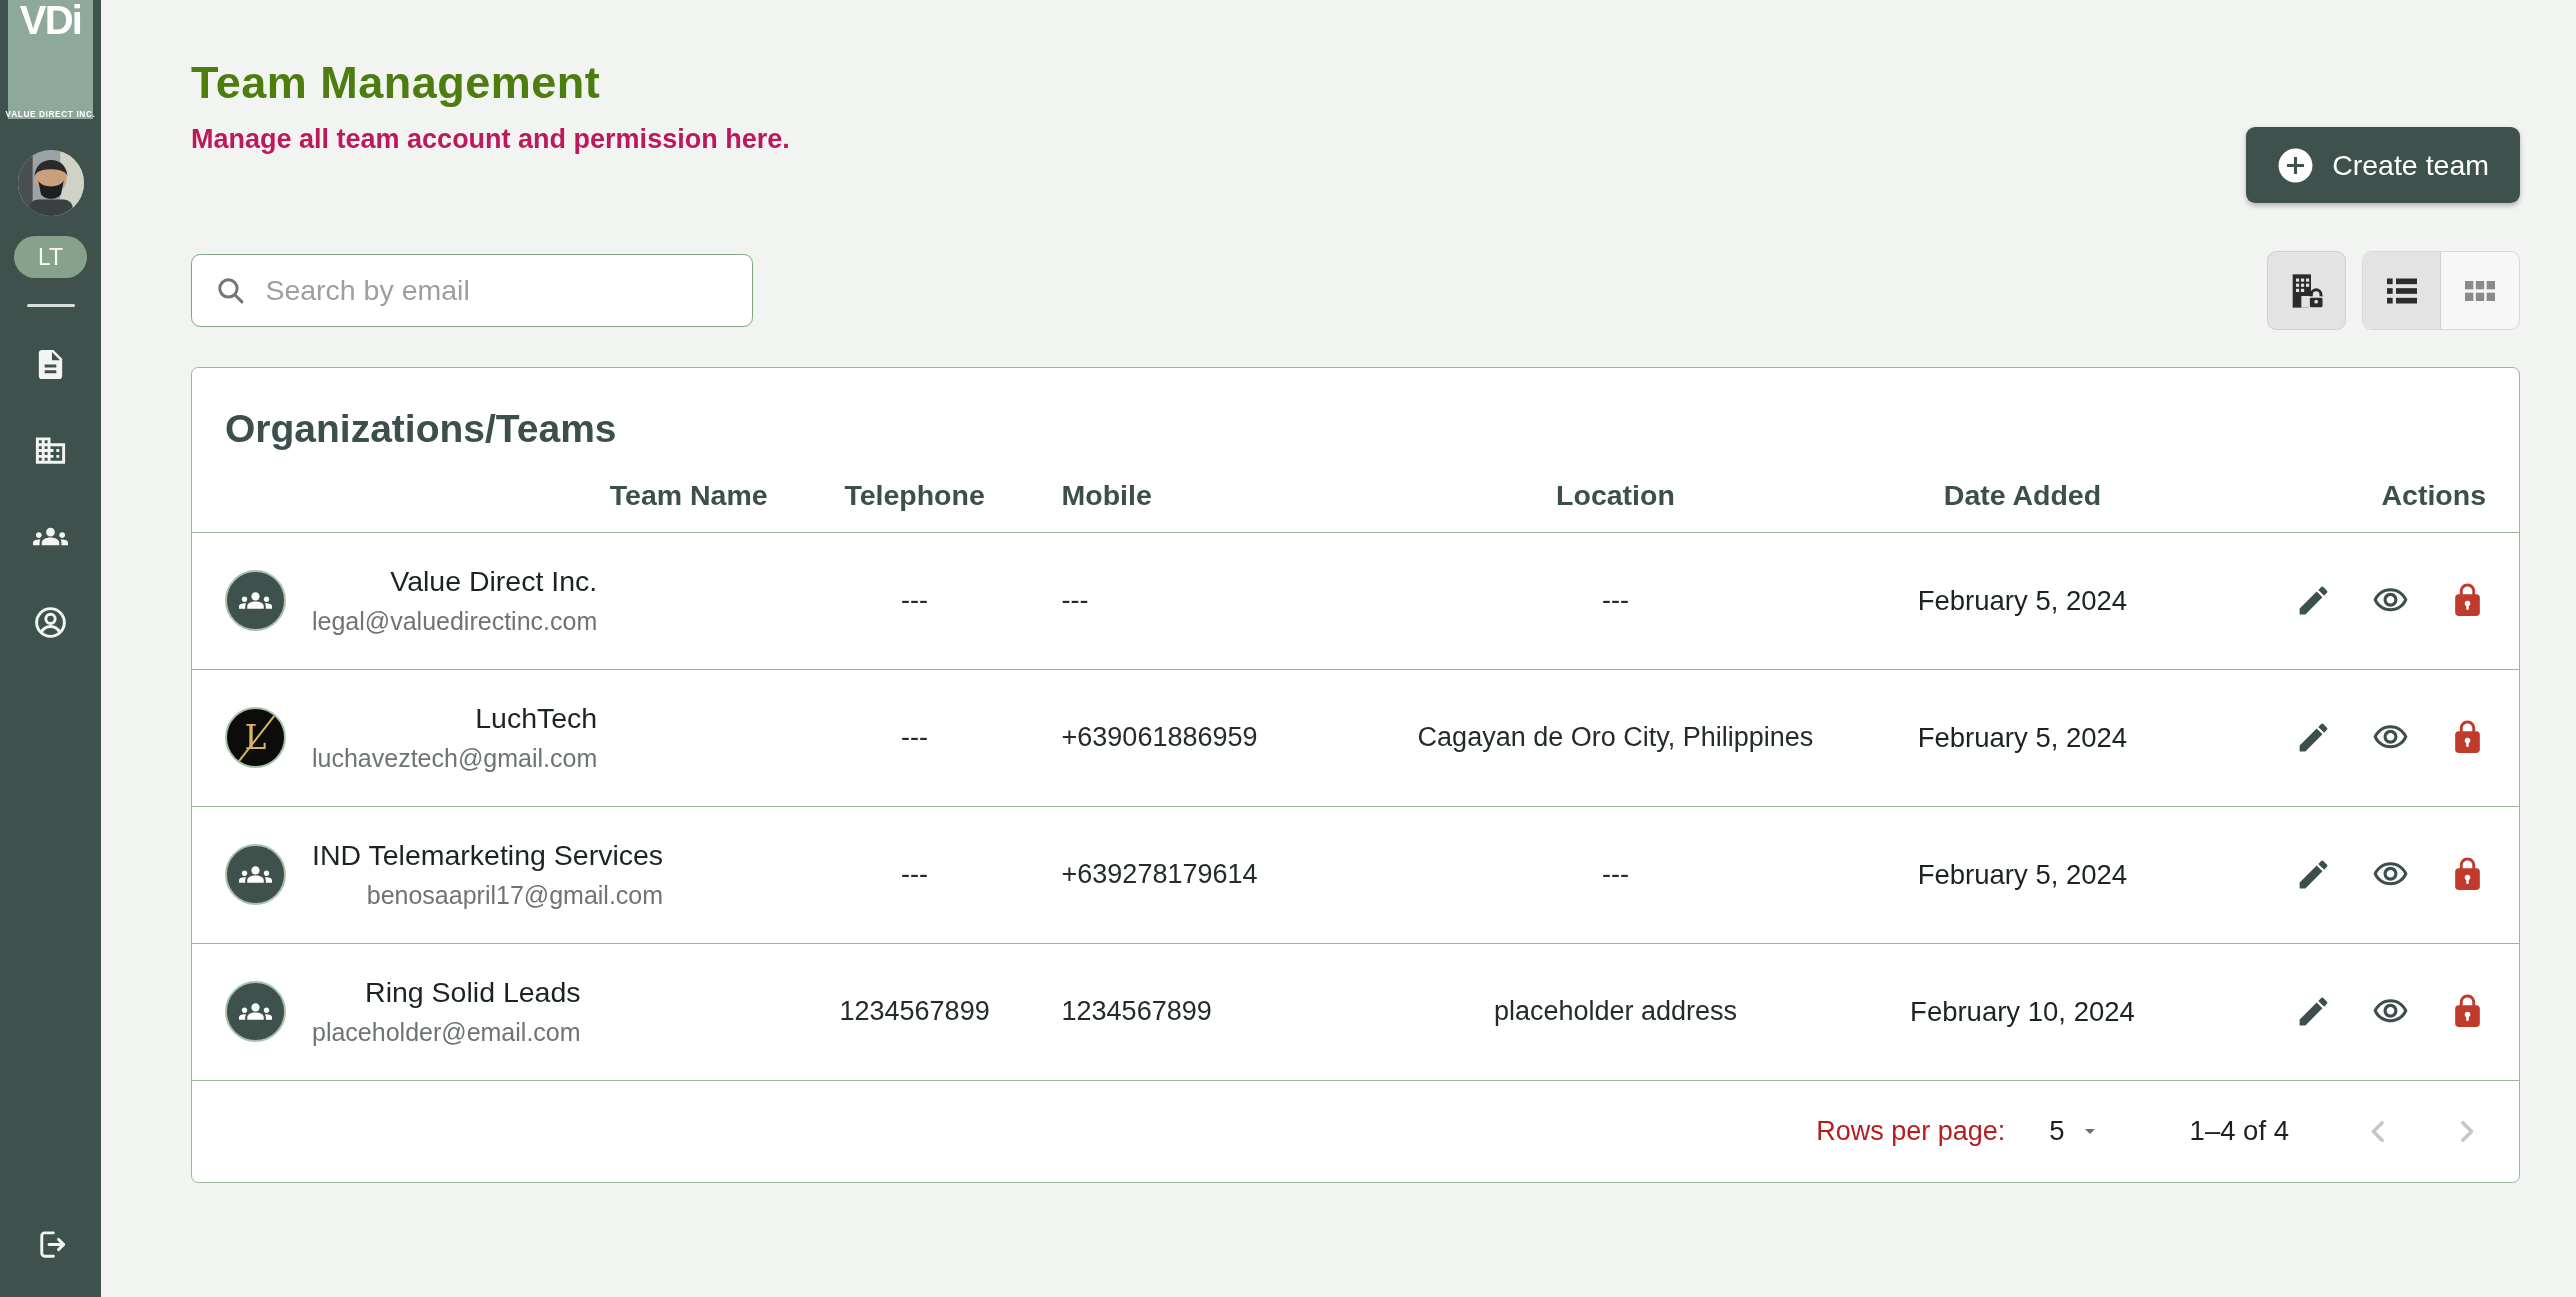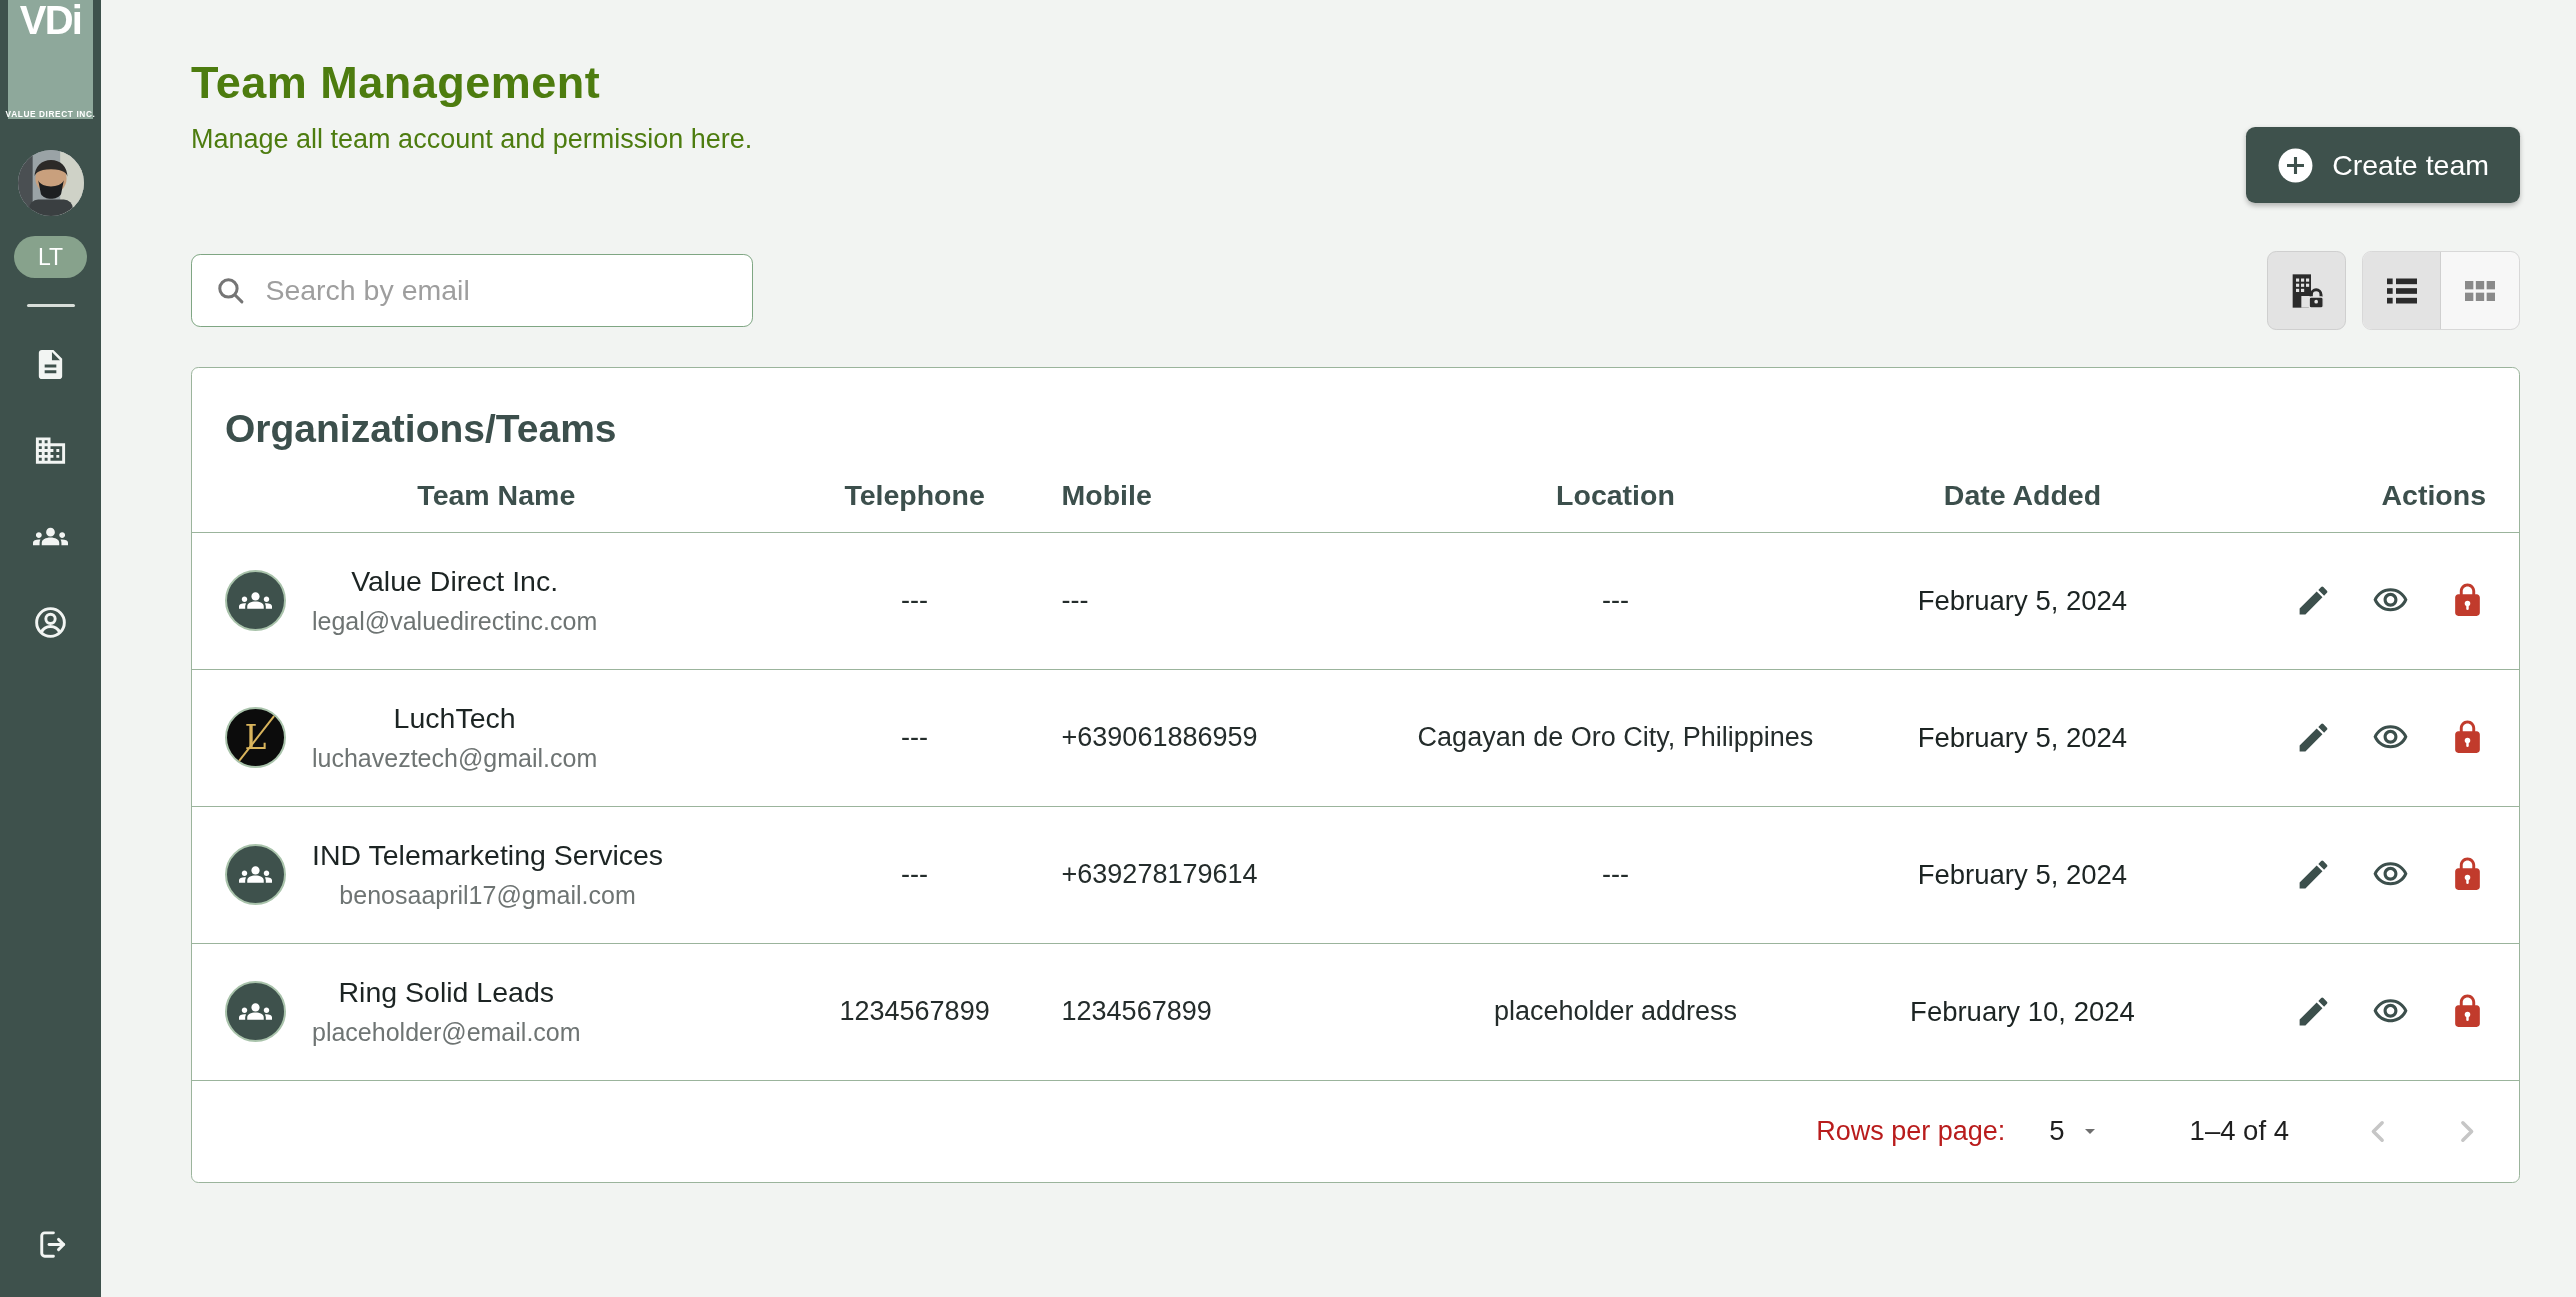--- a/index.html
+++ b/index.html
@@ -38,21 +38,21 @@
   .side-divider { margin-top: 26px; width: 48px; height: 2.8px; background: #d8ded9; border-radius: 1.8px; }
   .side-nav { margin-top: 40px; display: flex; flex-direction: column; gap: 51px; align-items: center; }
   .side-nav svg, .logout-btn svg { width: 35px; height: 35px; }
   .side-icon { cursor: pointer; display: flex; }
   .logout-btn { margin-top: auto; margin-bottom: 35px; cursor: pointer; display: flex; }
 
   
   .main { position: absolute; left: 101px; top: 0; width: 2475px; height: 1297px; padding: 57px 56px 0 90px; }
   .header-row { display: flex; justify-content: space-between; align-items: flex-start; }
   .page-title { font-size: 45px; font-weight: bold; color: #4d7c0f; letter-spacing: 0.5px; }
-  .page-subtitle { font-size: 27px; color: #4d7c0f; margin-top: 14.7px; }
+  .page-subtitle { font-size: 27px; color: #be185d; margin-top: 14.7px; font-weight: bold; }
   .create-btn {
     margin-top: 70px; height: 76px; padding: 0 31px; border: none; border-radius: 9.2px;
     background: #3e514c; color: #fff; font-size: 28.5px; font-family: inherit;
     display: flex; align-items: center; gap: 18.4px; cursor: pointer;
     box-shadow: 0 2.8px 5.5px rgba(0,0,0,0.25);
   }
   .plus-circle { width: 37px; height: 37px; flex: 0 0 auto; display: flex; }
 
   .controls-row { display: flex; justify-content: space-between; align-items: center; margin-top: 48px; }
   .search-box {
@@ -77,21 +77,21 @@
   .sq-btn svg, .seg svg { width: 40px; height: 40px; }
 
   
   .card {
     margin-top: 37px; background: #fff; border: 1.8px solid #9bb49c; border-radius: 7.3px;
     width: 100%; overflow: hidden;
   }
   .card-title { font-size: 39px; font-weight: bold; color: #3c4f4c; padding: 39px 33px 27.5px 33px; }
   .thead { display: flex; align-items: center; padding: 0 33px 20px 33px; border-bottom: 1.8px solid #9bb49c; }
   .th { font-size: 28.5px; font-weight: bold; color: #3c4f4c; }
-  .col-name { flex: 0 0 24%; text-align: center; }
+  .col-name { flex: 0 0 24%; text-align: right; }
   .col-tel  { flex: 0 0 13%; text-align: center; }
   .col-mob  { flex: 0 0 14%; text-align: left; }
   .col-loc  { flex: 0 0 21%; text-align: center; }
   .col-date { flex: 0 0 15%; text-align: center; }
   .col-act  { flex: 1 1 auto; text-align: right; }
 
   .trow { display: flex; align-items: center; height: 137px; padding: 0 33px; border-bottom: 1.8px solid #9bb49c; }
   .team-cell { display: flex; align-items: center; gap: 26px; }
   .row-avatar {
     width: 61px; height: 61px; border-radius: 50%; background: #3e514c;

